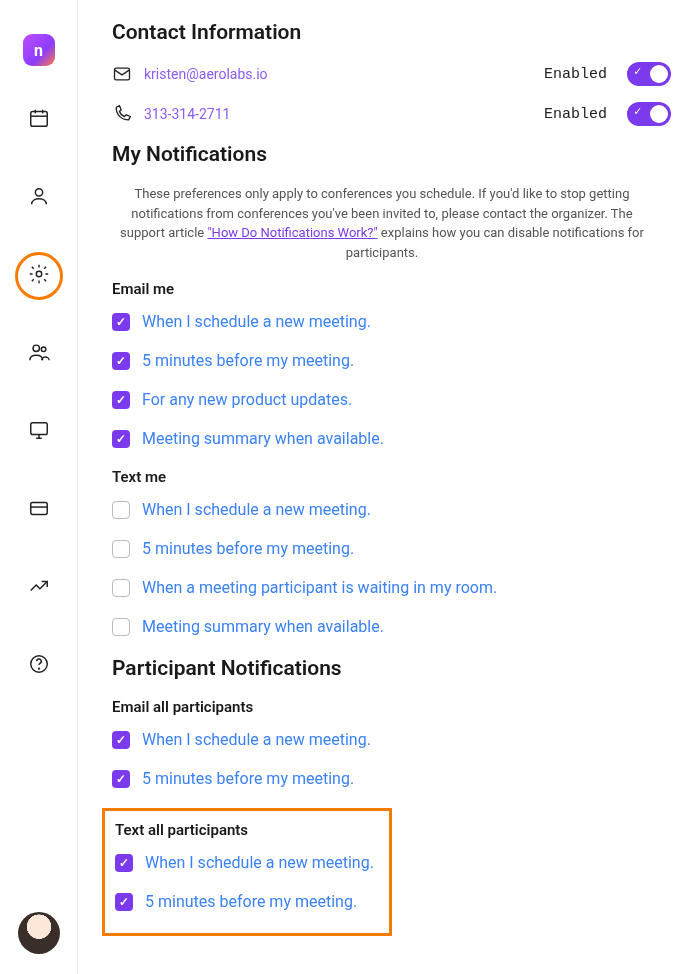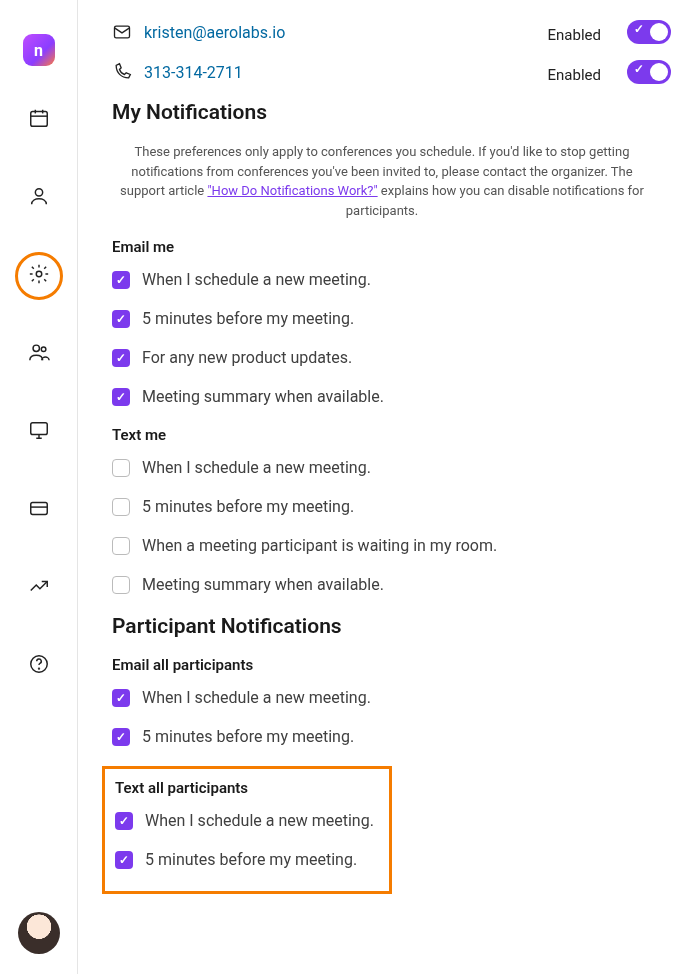--- a/index.html
+++ b/index.html
@@ -59,22 +59,22 @@
     margin-bottom:18px;
     margin-top:12px;
   }
   h2.section-title:first-child{margin-top:0;}
   .contact-row {
     display:flex;align-items:center;justify-content:space-between;
     margin-bottom:16px;
   }
   .contact-left {display:flex;align-items:center;gap:12px;}
   .contact-left .cicon{width:20px;height:20px;display:flex;align-items:center;justify-content:center;}
-  .contact-value{font-size:16px;color:#0369a1;}
-  .toggle-wrap{display:flex;align-items:flex-end;gap:26px;}
+  .contact-value{font-size:14px;color:#8b5cf6;}
+  .toggle-wrap{display:flex;align-items:center;gap:20px;font-family:Liberation Mono, monospace;}
   .toggle-label{font-size:15px;color:#222;}
   .toggle {
     width:44px;height:24px;border-radius:12px;
     background:#7c3aed;position:relative;cursor:pointer;
   }
   .toggle::after{
     content:"";position:absolute;right:3px;top:3px;
     width:18px;height:18px;border-radius:50%;background:#fff;
   }
   .toggle::before{
@@ -90,21 +90,21 @@
   .sub-heading{font-size:15px;font-weight:600;margin-bottom:14px;margin-top:8px;}
   .check-row{display:flex;align-items:center;gap:12px;margin-bottom:20px;}
   .checkbox{
     width:18px;height:18px;border-radius:4px;
     display:flex;align-items:center;justify-content:center;
     flex-shrink:0;cursor:pointer;
   }
   .checkbox.checked{background:#7c3aed;}
   .checkbox.checked::after{content:"✓";color:#fff;font-size:12px;font-weight:700;}
   .checkbox.unchecked{border:1.5px solid #bbb;background:#fff;}
-  .check-label{font-size:16px;color:#404040;}
+  .check-label{font-size:16px;color:#3b82f6;}
   .highlight-box{
     border:3px solid #f57c00;
     padding:10px 10px 2px 10px;
     margin-left:-10px;
     width:290px;
   }
   svg{stroke:#222;stroke-width:1.6;fill:none;}
 </style>
 </head>
 <body>
@@ -192,20 +192,21 @@
             <circle cx="12" cy="17" r="0.5" fill="#222"></circle>
           </svg>
       </span>
     </div>
 
     <div class="avatar"></div>
   </div>
 
   <div class="main">
 
+    <h2 class="section-title">Contact Information</h2>
 
     <div class="contact-row">
       <div class="contact-left">
         <span class="cicon">
           <svg width="20" height="20" viewBox="0 0 24 24">
               <rect x="3" y="5" width="18" height="14" rx="2"></rect>
               <polyline points="3 7 12 13 21 7"></polyline>
             </svg>
         </span>
         <span class="contact-value">kristen@aerolabs.io</span>

